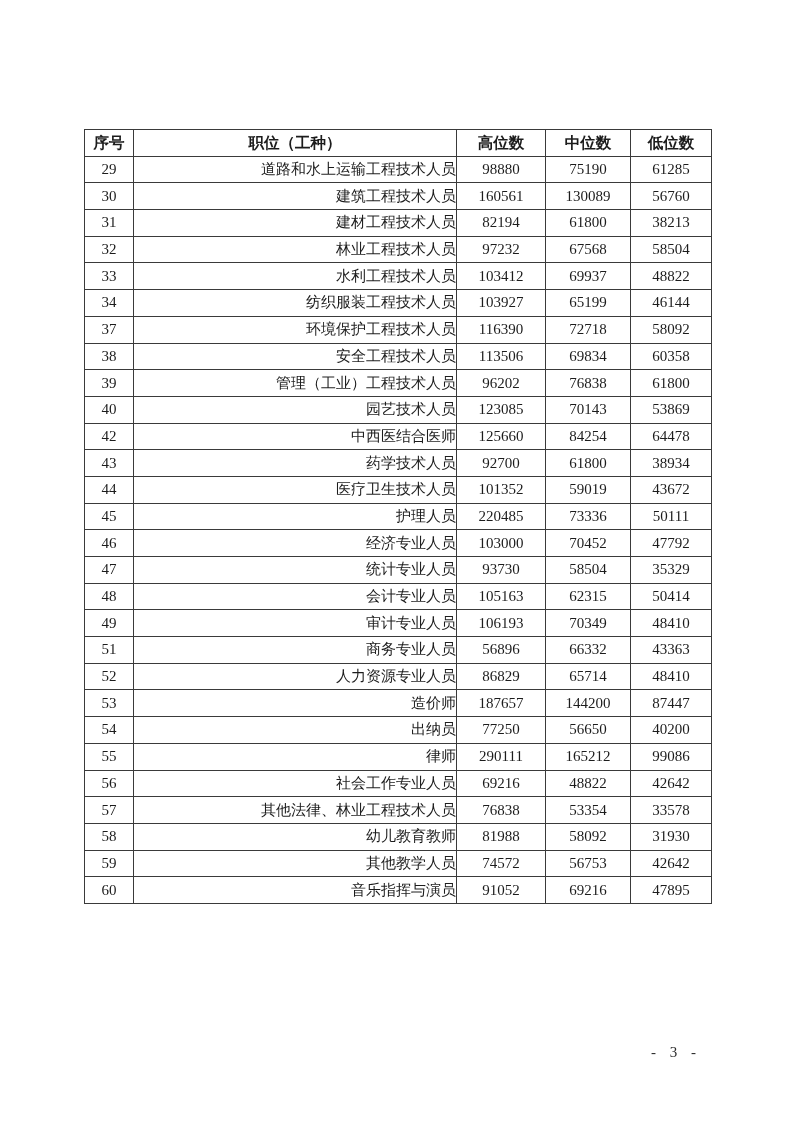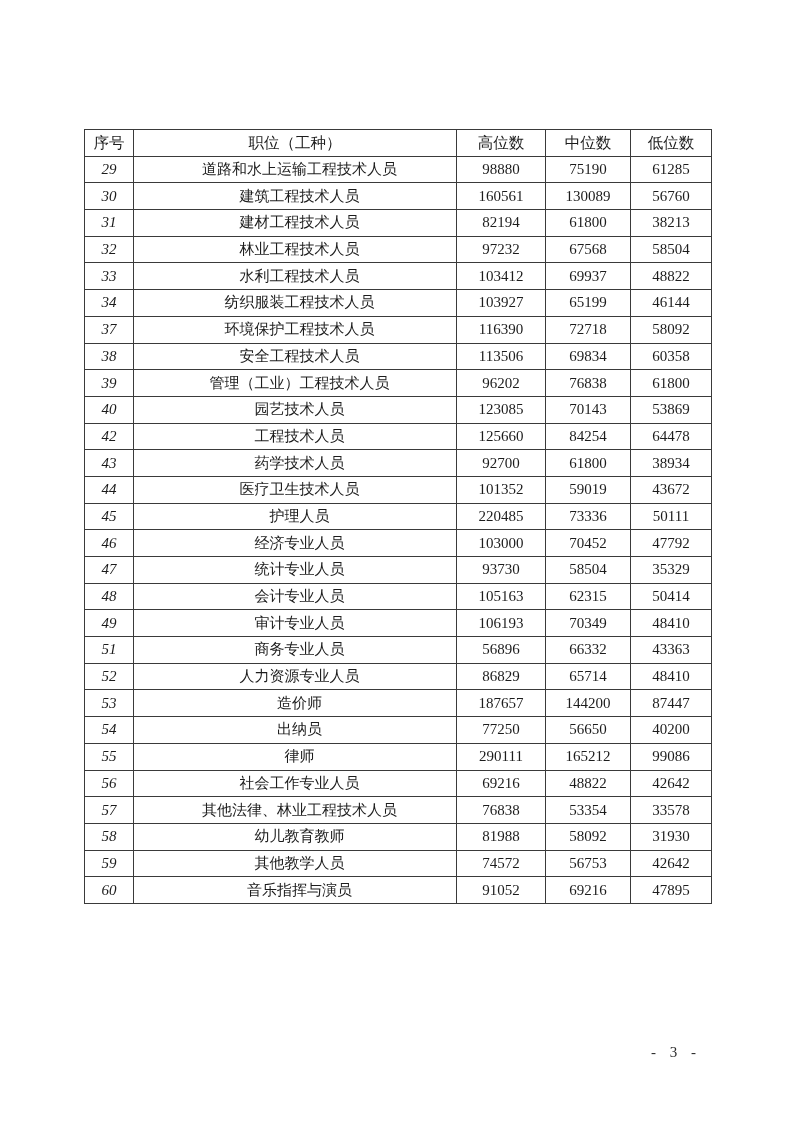--- a/index.html
+++ b/index.html
@@ -38,32 +38,31 @@
     border: 1px solid #3a3a3a;
     height: 25.7px;
     padding: 0;
     font-size: 15px;
     line-height: 1;
     vertical-align: middle;
     white-space: nowrap;
     overflow: hidden;
   }
   .salary-table th {
-    font-weight: normal;
+    font-weight: bold;
     font-size: 15.5px;
     text-align: center;
     font-family: "Liberation Serif", serif;
   }
   .salary-table td.c-no {
     text-align: center;
     font-family: "Liberation Serif", serif;
-    font-style: italic;
   }
   .salary-table td.c-job {
-    text-align: center;
+    text-align: right;
     padding-left: 9px;
     font-family: "Liberation Serif", serif;
   }
   .salary-table td.c-num {
     text-align: center;
     font-family: "Liberation Serif", serif;
   }
   .page-number {
     position: absolute;
     top: 1044px;
@@ -177,21 +176,21 @@
     <td class="c-no">40</td>
     <td class="c-job">园艺技术人员</td>
     <td class="c-num">123085</td>
     <td class="c-num">70143</td>
     <td class="c-num">53869</td>
   </tr>
 
 
   <tr>
     <td class="c-no">42</td>
-    <td class="c-job">工程技术人员</td>
+    <td class="c-job">中西医结合医师</td>
     <td class="c-num">125660</td>
     <td class="c-num">84254</td>
     <td class="c-num">64478</td>
   </tr>
 
   <tr>
     <td class="c-no">43</td>
     <td class="c-job">药学技术人员</td>
     <td class="c-num">92700</td>
     <td class="c-num">61800</td>

